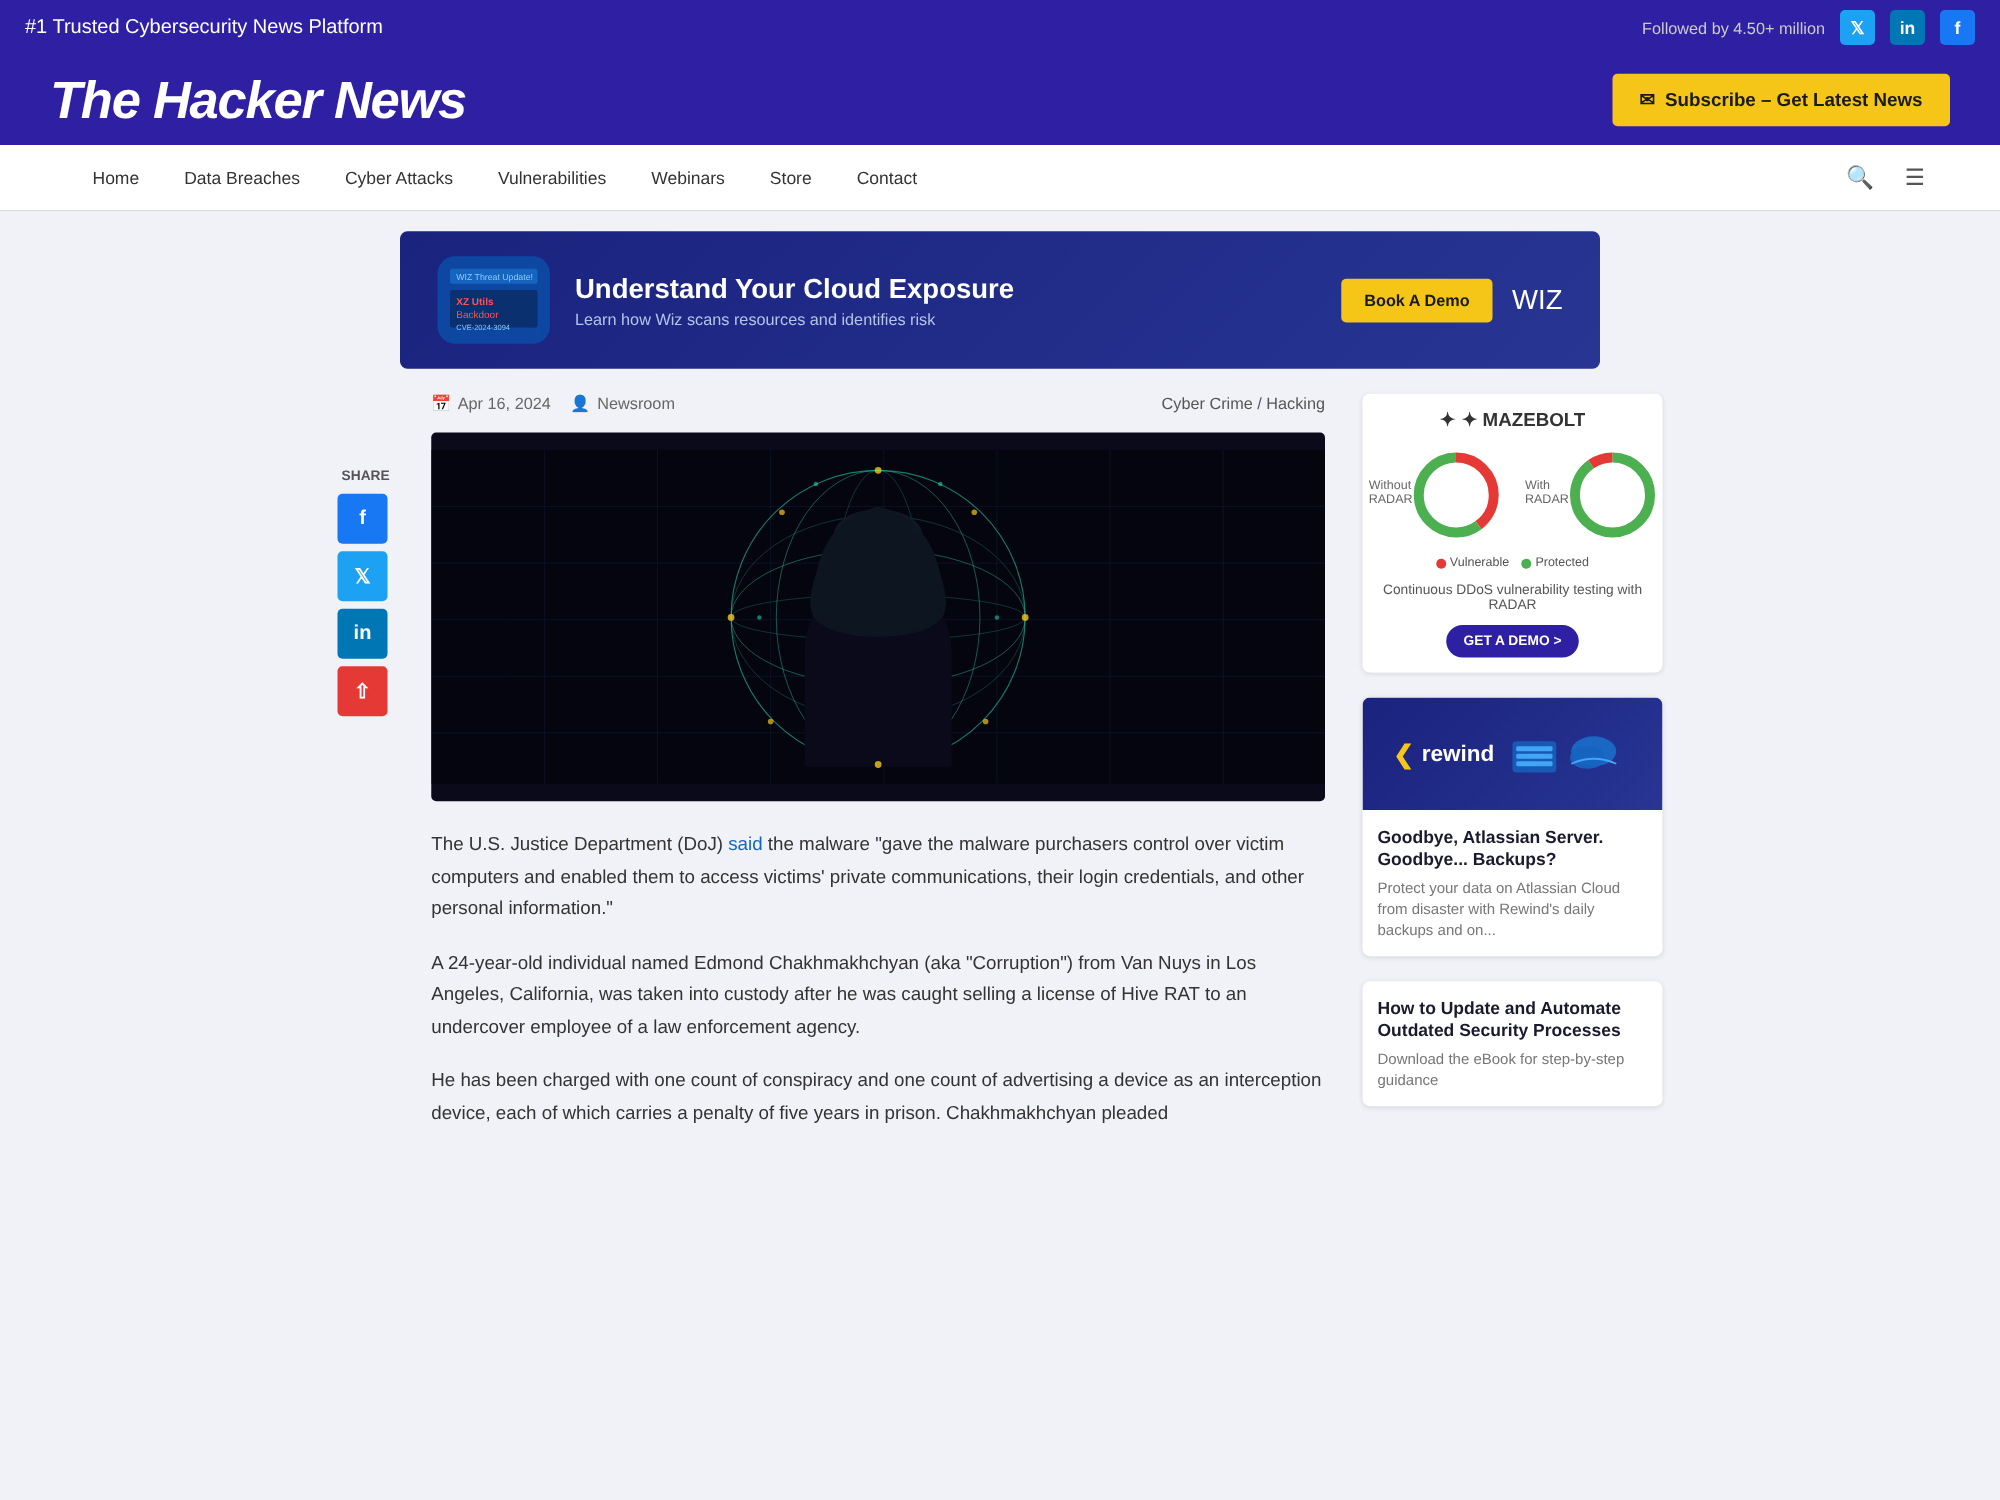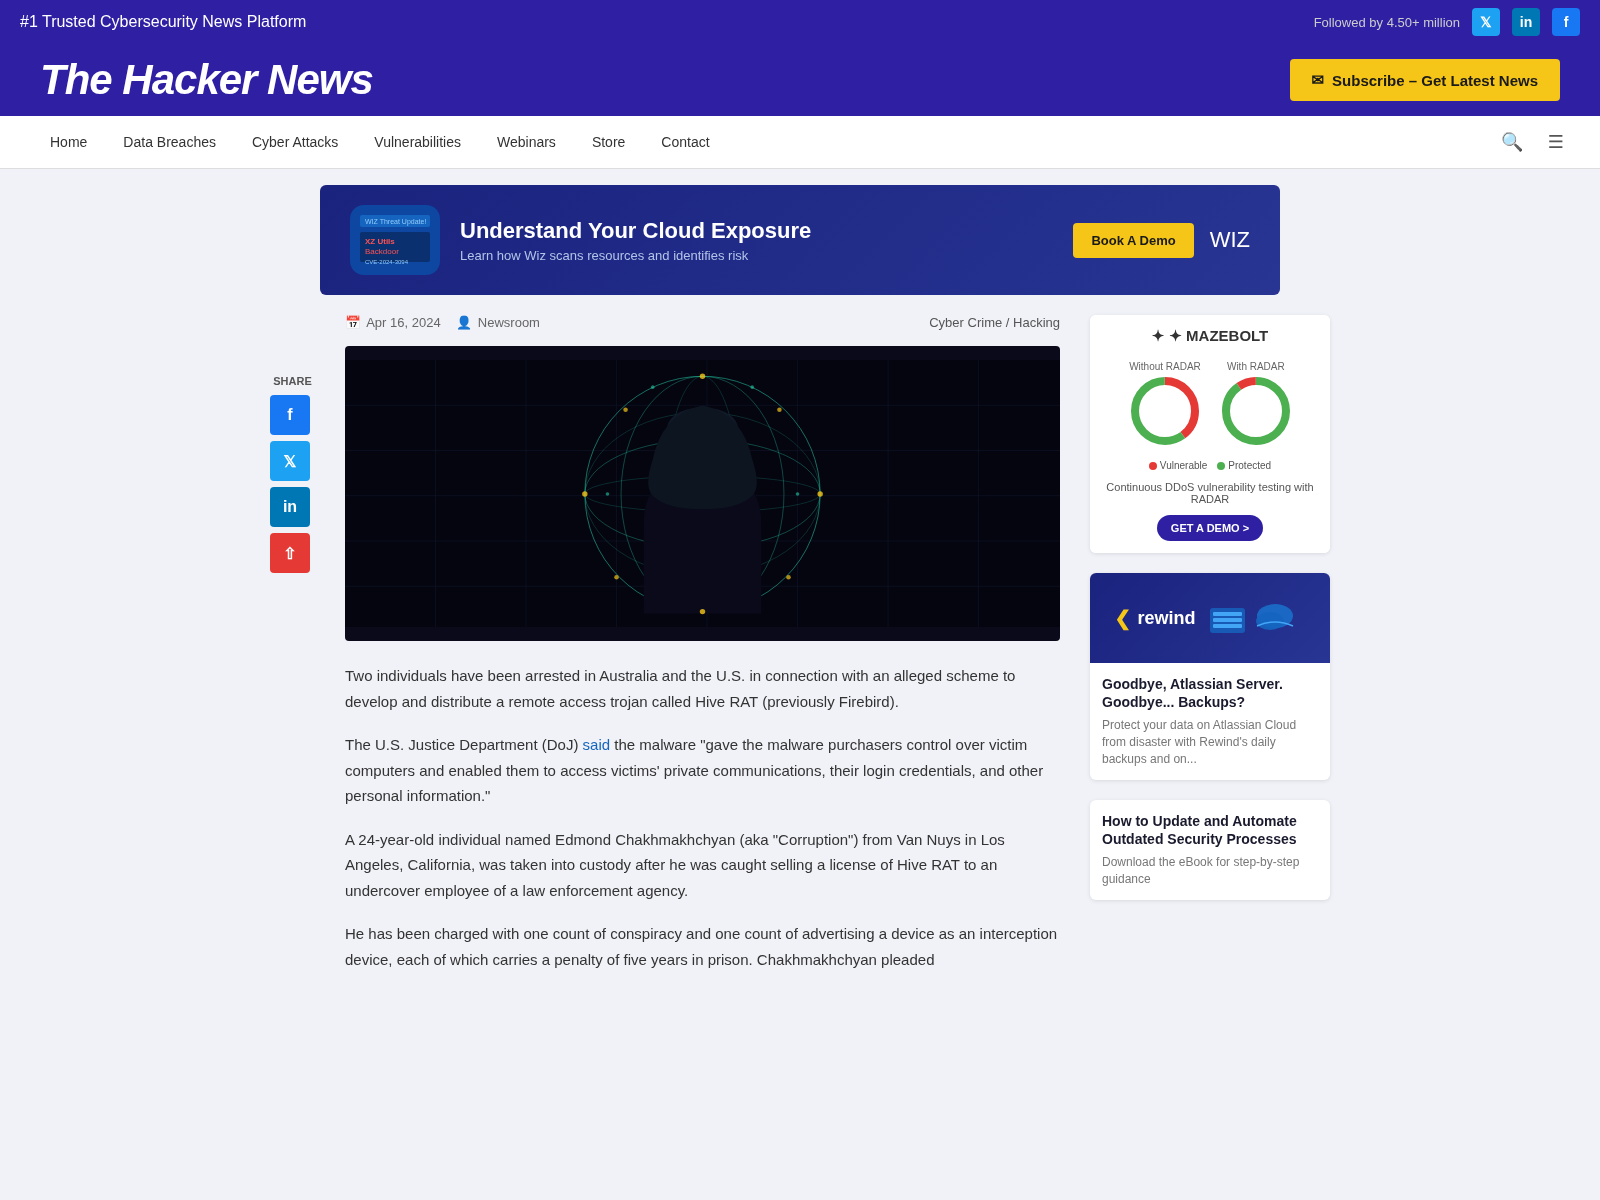--- a/index.html
+++ b/index.html
@@ -50,21 +50,21 @@
       cursor: pointer;
       display: flex;
       align-items: center;
       gap: 8px;
     }
 
     
     .nav {
       background: white;
       border-bottom: 1px solid #ddd;
-      padding: 0 32px;
+      padding: 0 56px;
       display: flex;
       align-items: center;
       justify-content: space-between;
     }
     .nav-links { display: flex; gap: 0; }
     .nav-link {
       padding: 18px 18px;
       font-size: 14px;
       color: #333;
       text-decoration: none;
@@ -179,21 +179,21 @@
       margin-bottom: 20px;
       box-shadow: 0 1px 4px rgba(0,0,0,0.1);
     }
     .mazebolt-banner {
       background: white;
       padding: 12px;
       display: flex; flex-direction: column; align-items: center;
     }
     .mazebolt-logo { font-size: 15px; font-weight: bold; color: #333; margin-bottom: 8px; display: flex; align-items: center; gap: 5px; }
     .mazebolt-charts { display: flex; gap: 20px; margin: 8px 0; }
-    .chart-container { display: flex; flex-direction: column; align-items: center; }
+    .chart-container { display: flex; flex-direction: row; align-items: center; }
     .chart-label { font-size: 10px; color: #666; margin-bottom: 4px; }
     .mazebolt-legend { display: flex; gap: 10px; font-size: 10px; color: #555; margin: 6px 0; }
     .legend-item { display: flex; align-items: center; gap: 3px; }
     .legend-dot { width: 8px; height: 8px; border-radius: 50%; }
     .mazebolt-desc { font-size: 11px; color: #555; text-align: center; margin: 4px 0; }
     .mazebolt-btn {
       background: #2e1fa3; color: white;
       border: none; border-radius: 13px;
       padding: 7px 14px; font-size: 11px; cursor: pointer; font-weight: bold;
       margin-top: 6px;
@@ -354,21 +354,20 @@
         <circle cx="490" cy="240" r="2.5" fill="#f5c518" opacity="0.7"></circle>
 
         <circle cx="340" cy="30" r="2" fill="#2af0c0" opacity="0.5"></circle>
         <circle cx="450" cy="30" r="2" fill="#2af0c0" opacity="0.5"></circle>
         <circle cx="290" cy="148" r="2" fill="#2af0c0" opacity="0.5"></circle>
         <circle cx="500" cy="148" r="2" fill="#2af0c0" opacity="0.5"></circle>
       </svg>
     </div>
 
     <div class="article-body">
-      <p>Two individuals have been arrested in Australia and the U.S. in connection with an alleged scheme to develop and distribute a remote access trojan called Hive RAT (previously Firebird).</p>
       <p>
         The U.S. Justice Department (DoJ) <a>said</a> the malware "gave the malware purchasers control over victim computers and enabled them to access victims' private communications, their login credentials, and other personal information."
       </p>
       <p>A 24-year-old individual named Edmond Chakhmakhchyan (aka "Corruption") from Van Nuys in Los Angeles, California, was taken into custody after he was caught selling a license of Hive RAT to an undercover employee of a law enforcement agency.</p>
       <p>He has been charged with one count of conspiracy and one count of advertising a device as an interception device, each of which carries a penalty of five years in prison. Chakhmakhchyan pleaded</p>
     </div>
   </div>
 
   <div class="right-sidebar">
 

